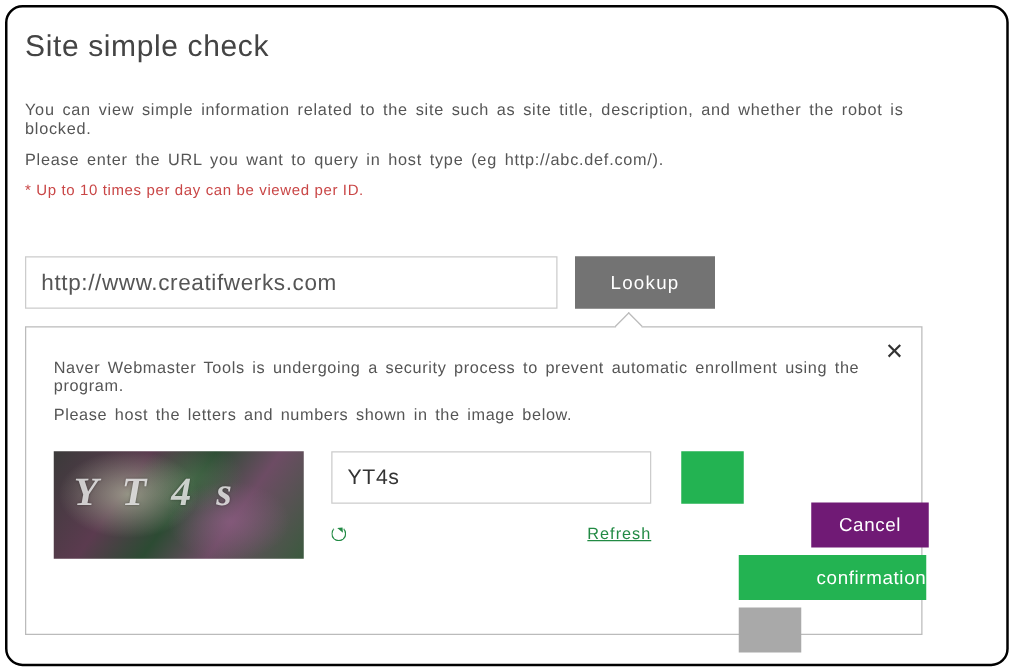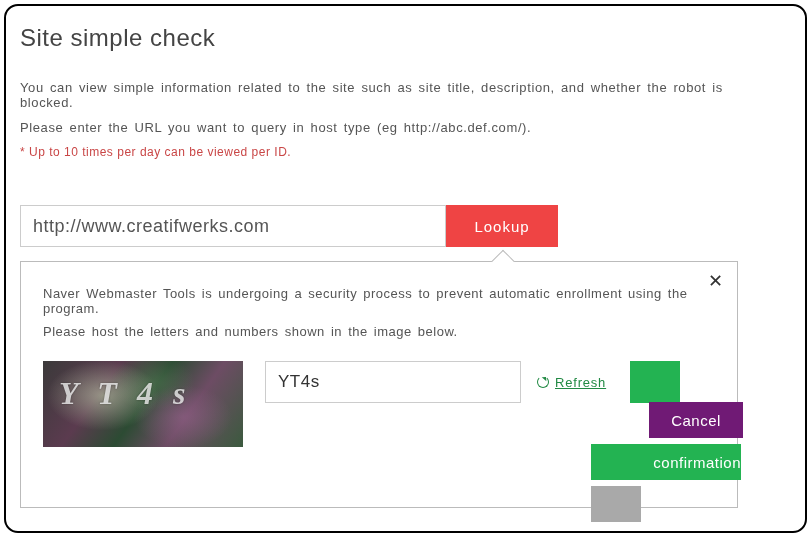--- a/index.html
+++ b/index.html
@@ -35,37 +35,38 @@
   }
   .limit-note {
     font-size: 12px;
     color: #c94646;
     letter-spacing: 0.5px;
     margin-top: 10px;
     margin-bottom: 46px;
   }
   .search-row {
     display: flex;
+    gap: 14px;
     margin-bottom: 14px;
     margin-top: 23px;
   }
   .url-input {
     width: 426px;
     height: 42px;
     border: 1px solid #ccc;
     font-size: 18px;
     color: #555;
     padding: 0 12px;
     outline: none;
     letter-spacing: 0.5px;
   }
   .lookup-btn {
     width: 112px;
     height: 42px;
-    background: #ef4444;
+    background: #737373;
     border: none;
     color: #fff;
     font-size: 15px;
     letter-spacing: 1px;
     cursor: pointer;
   }
   .captcha-popup {
     position: relative;
     border: 1px solid #bbb;
     background: #fff;
@@ -128,21 +129,21 @@
     font-family: Liberation Serif, serif;
     font-size: 32px;
     font-style: italic;
     font-weight: 700;
     color: rgba(255,255,255,0.75);
     letter-spacing: 6px;
     text-shadow: 0 0 2px rgba(0,0,0,0.4);
   }
   .captcha-input-col {
     display: flex;
-    flex-direction: row;
+    flex-direction: column;
     gap: 16px;
     margin-left: 4px;
   }
   .captcha-input {
     width: 256px;
     height: 42px;
     border: 1px solid #ccc;
     font-size: 17px;
     padding: 0 12px;
     color: #333;
@@ -151,20 +152,21 @@
   }
   .refresh-link {
     color: #228a44;
     font-size: 13px;
     text-decoration: underline;
     letter-spacing: 0.8px;
     cursor: pointer;
     display: inline-flex;
     align-items: center;
     gap: 6px;
+    justify-content: space-between;
   }
   .refresh-icon {
     display: inline-block;
     width: 12px; height: 12px;
     border: 1.5px solid #228a44;
     border-top-color: transparent;
     border-radius: 50%;
     position: relative;
   }
   .refresh-icon::after{

